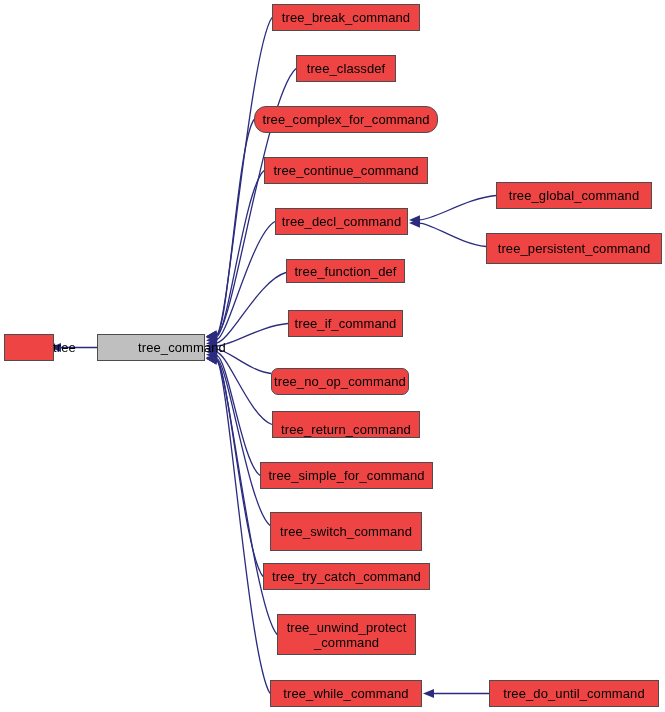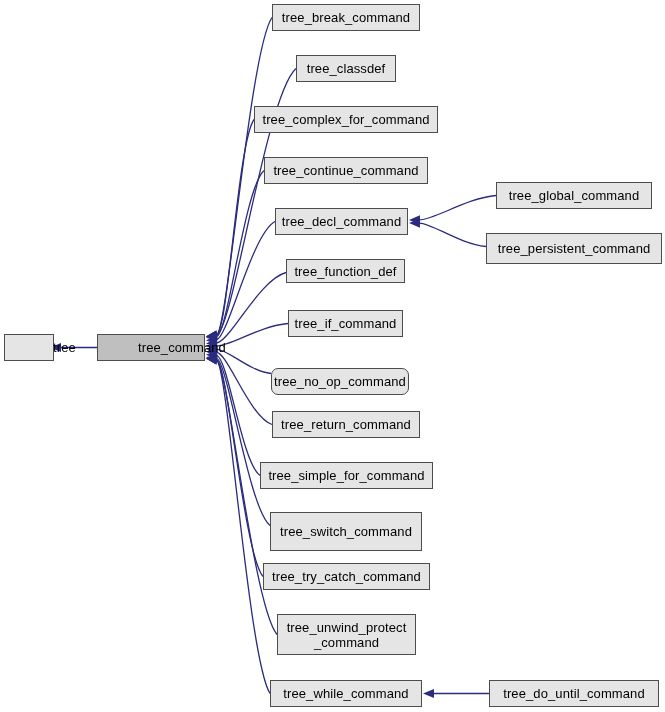--- a/index.html
+++ b/index.html
@@ -22,21 +22,21 @@
     position: absolute;
     left: 0;
     top: 0;
     width: 665px;
     height: 712px;
   }
   .node {
     position: absolute;
     box-sizing: border-box;
     border: 1px solid #4d4d4d;
-    background: #e5e5e5;
+    background: #ef4444;
     color: #000000;
     font-size: 13px;
     line-height: 15px;
     text-align: center;
     display: flex;
     align-items: center;
     justify-content: center;
     white-space: pre-line;
     letter-spacing: 0.1px;
     z-index: 2;
@@ -90,27 +90,27 @@
       <polygon points="409,220.07 419.92336419943535,215.29086675572918 420.07369841018453,224.4896383924793" fill="#2b2b7f"></polygon>
       <path d="M 486 246.5 C 459.82 244 432.1 223.375 419.5 223.04" fill="none" stroke="#2b2b7f" stroke-width="1.3"></path>
       <polygon points="409,222.875 420.07091887908575,218.44840365826042 419.9263652973549,227.64726795022648" fill="#2b2b7f"></polygon>
       <path d="M 489 693.5 C 466.56 693.5 445 693.5 433.5 693.5" fill="none" stroke="#2b2b7f" stroke-width="1.3"></path>
       <polygon points="423,693.5 434,688.9 434,698.1" fill="#2b2b7f"></polygon>
     </svg>
 <div class="node" style="left: 4px; top: 334px; width: 46px; height: 27px; padding-left: 48px;"><span class="node-label">tree</span></div>
     <div class="node root" style="left: 97px; top: 334px; width: 108px; height: 27px; padding-left: 40px;"><span class="node-label">tree_command</span></div>
     <div class="node" style="left: 272px; top: 4px; width: 148px; height: 27px;"><span class="node-label">tree_break_command</span></div>
     <div class="node" style="left: 296px; top: 55px; width: 100px; height: 27px;"><span class="node-label">tree_classdef</span></div>
-    <div class="node" style="left: 254px; top: 106px; width: 184px; height: 27px;"><span class="node-label">tree_complex_for_command</span></div>
+    <div class="node" style="left: 254px; top: 106px; width: 184px; height: 27px; border-radius: 12px;"><span class="node-label">tree_complex_for_command</span></div>
     <div class="node" style="left: 264px; top: 157px; width: 164px; height: 27px;"><span class="node-label">tree_continue_command</span></div>
     <div class="node" style="left: 275px; top: 208px; width: 133px; height: 27px;"><span class="node-label">tree_decl_command</span></div>
     <div class="node" style="left: 286px; top: 259px; width: 119px; height: 24px;"><span class="node-label">tree_function_def</span></div>
     <div class="node" style="left: 288px; top: 310px; width: 115px; height: 27px;"><span class="node-label">tree_if_command</span></div>
     <div class="node" style="left: 271px; top: 368px; width: 138px; height: 27px; border-radius: 7px;"><span class="node-label">tree_no_op_command</span></div>
-    <div class="node" style="left: 272px; top: 411px; width: 148px; height: 27px;"><span class="node-label">tree_return_command</span></div>
+    <div class="node" style="left: 272px; top: 411px; width: 148px; height: 27px; align-items: flex-end;"><span class="node-label">tree_return_command</span></div>
     <div class="node" style="left: 260px; top: 462px; width: 173px; height: 27px;"><span class="node-label">tree_simple_for_command</span></div>
     <div class="node" style="left: 270px; top: 512px; width: 152px; height: 39px;"><span class="node-label">tree_switch_command</span></div>
     <div class="node" style="left: 263px; top: 563px; width: 167px; height: 27px;"><span class="node-label">tree_try_catch_command</span></div>
     <div class="node" style="left: 270px; top: 680px; width: 152px; height: 27px;"><span class="node-label">tree_while_command</span></div>
     <div class="node" style="left: 277px; top: 614px; width: 139px; height: 41px;"><span class="node-label">tree_unwind_protect
 _command</span></div>
     <div class="node" style="left: 496px; top: 182px; width: 156px; height: 27px;"><span class="node-label">tree_global_command</span></div>
     <div class="node" style="left: 486px; top: 233px; width: 176px; height: 31px;"><span class="node-label">tree_persistent_command</span></div>
     <div class="node" style="left: 489px; top: 680px; width: 170px; height: 27px;"><span class="node-label">tree_do_until_command</span></div>
   </div>

